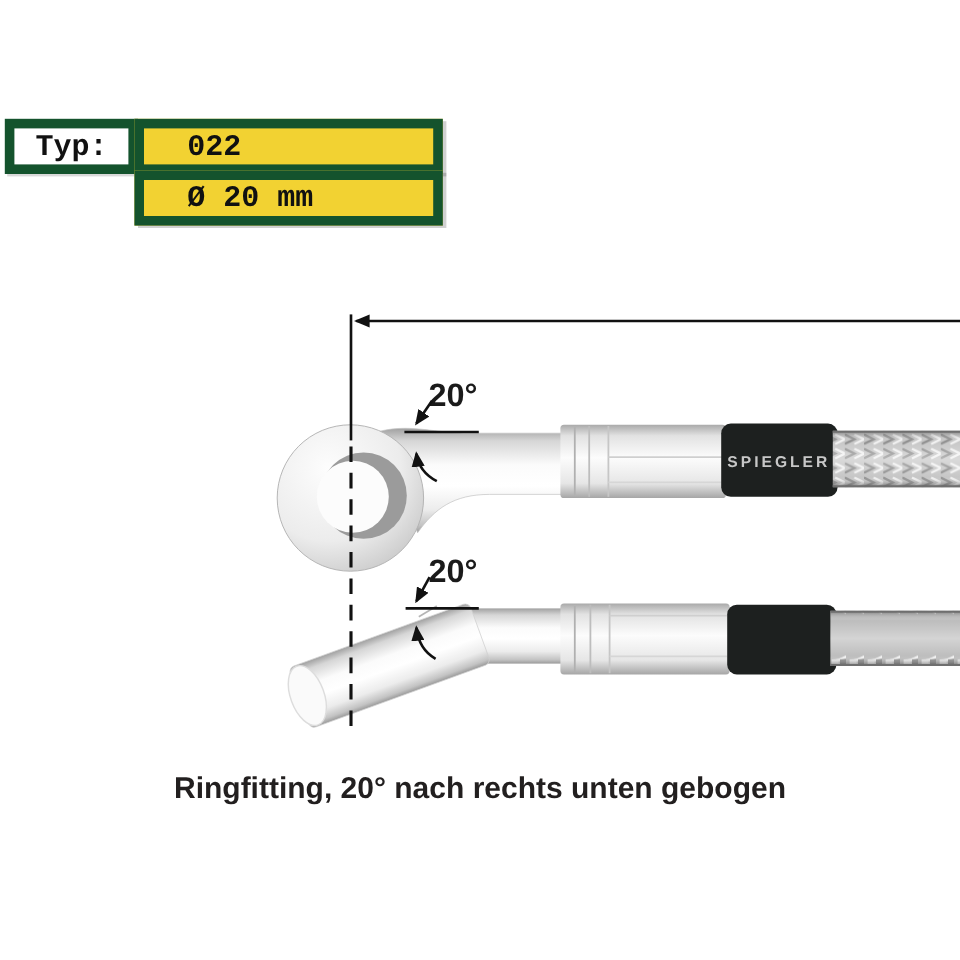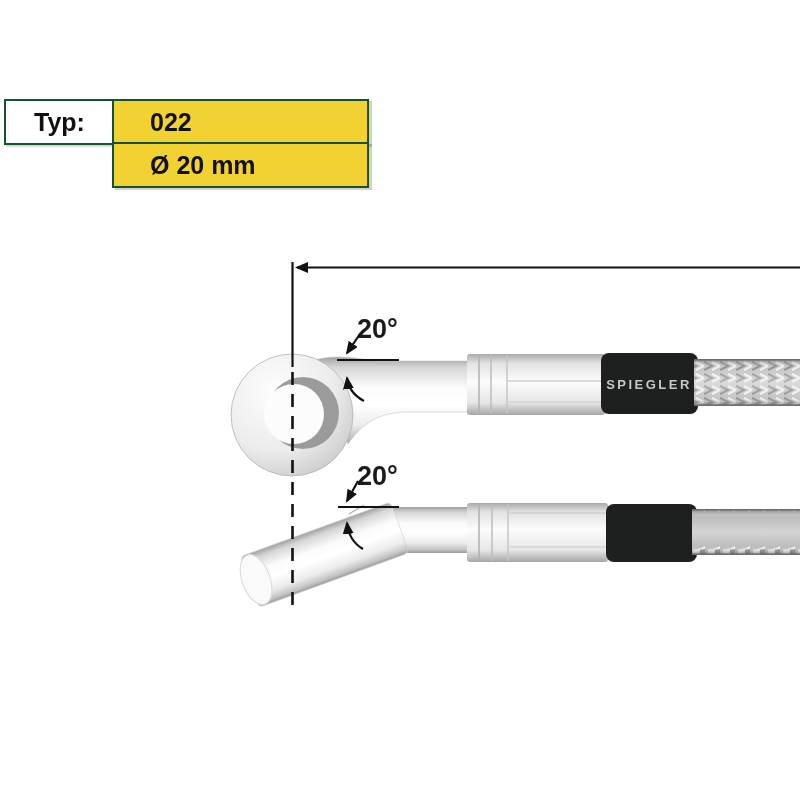--- a/index.html
+++ b/index.html
@@ -12,26 +12,27 @@
     position: relative;
     width: 800px;
     height: 800px;
     background: #ffffff;
     overflow: hidden;
   }
   
   .spec-cell {
     position: absolute;
     box-sizing: border-box;
-    border: 2px solid #14532d;
+    border: 8px solid #14532d;
     font-weight: bold;
     font-size: 25px;
     color: #111111;
     display: flex;
     align-items: center;
+    font-family: Liberation Mono, monospace;
   }
   .cell-typ {
     left: 4px; top: 99px; width: 111px; height: 46px;
     background: #ffffff;
     justify-content: center;
     box-shadow: 2px 2px 0 rgba(0,0,0,0.15);
   }
   .cell-yellow {
     left: 112px; width: 257px; height: 46px;
     background: #F2D232;
@@ -198,14 +199,15 @@
       <path d="M 363,549 Q 349,541 347,523" fill="none" stroke="#111111" stroke-width="2.2" marker-end="url(#arrowHead)"></path>
     </g>
   </svg>
 
   <div>
     <div class="spec-cell cell-typ">Typ:</div>
     <div class="spec-cell cell-yellow cell-022">022</div>
     <div class="spec-cell cell-yellow cell-dia">Ø 20 mm</div>
   </div>
 
+  <div class="caption">Ringfitting, 20° nach rechts unten gebogen</div>
 
 </div>
 
 </body></html>

